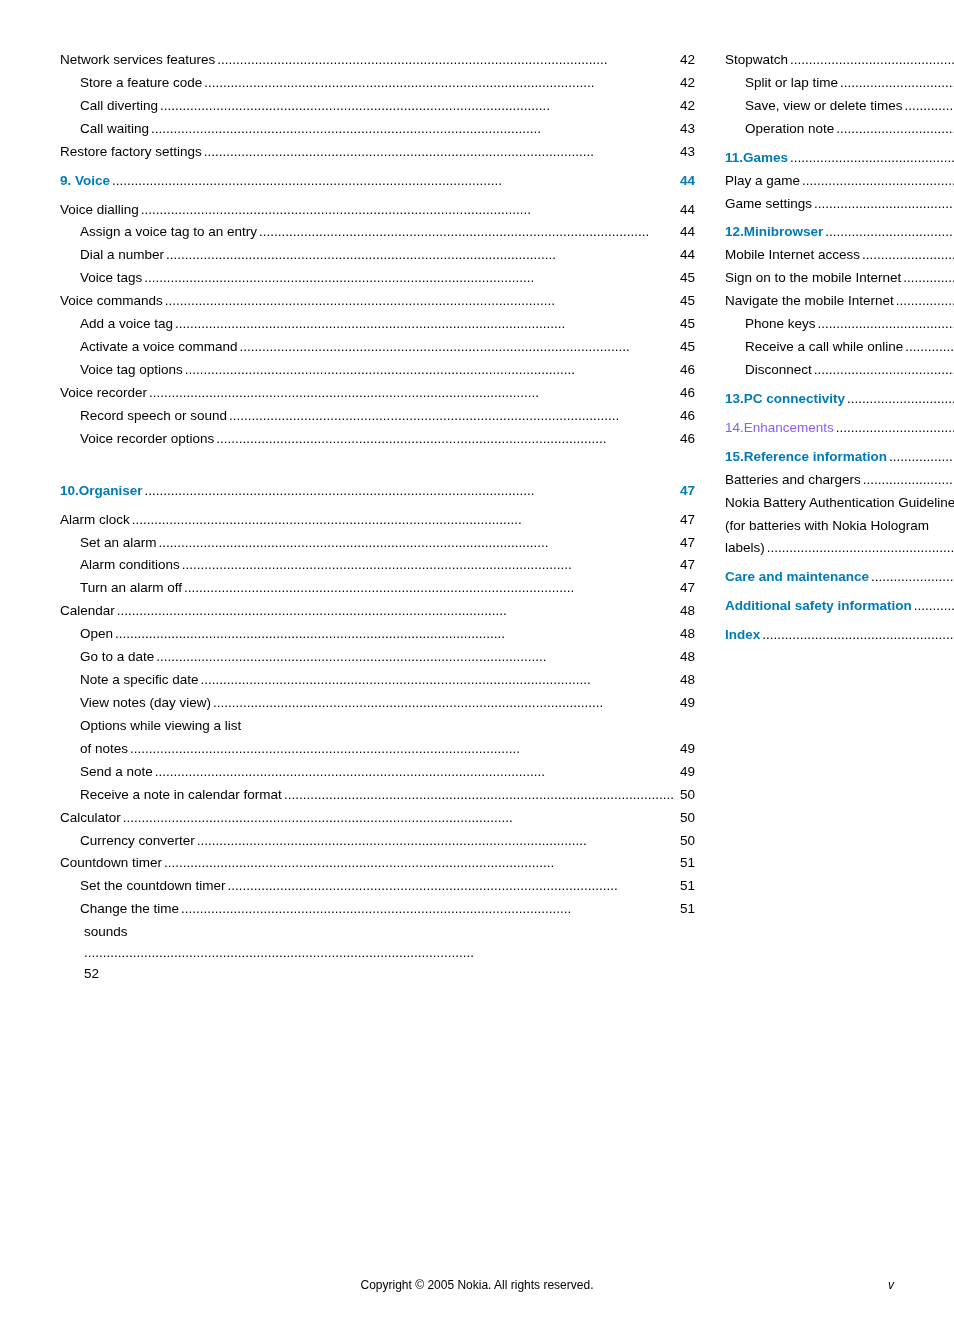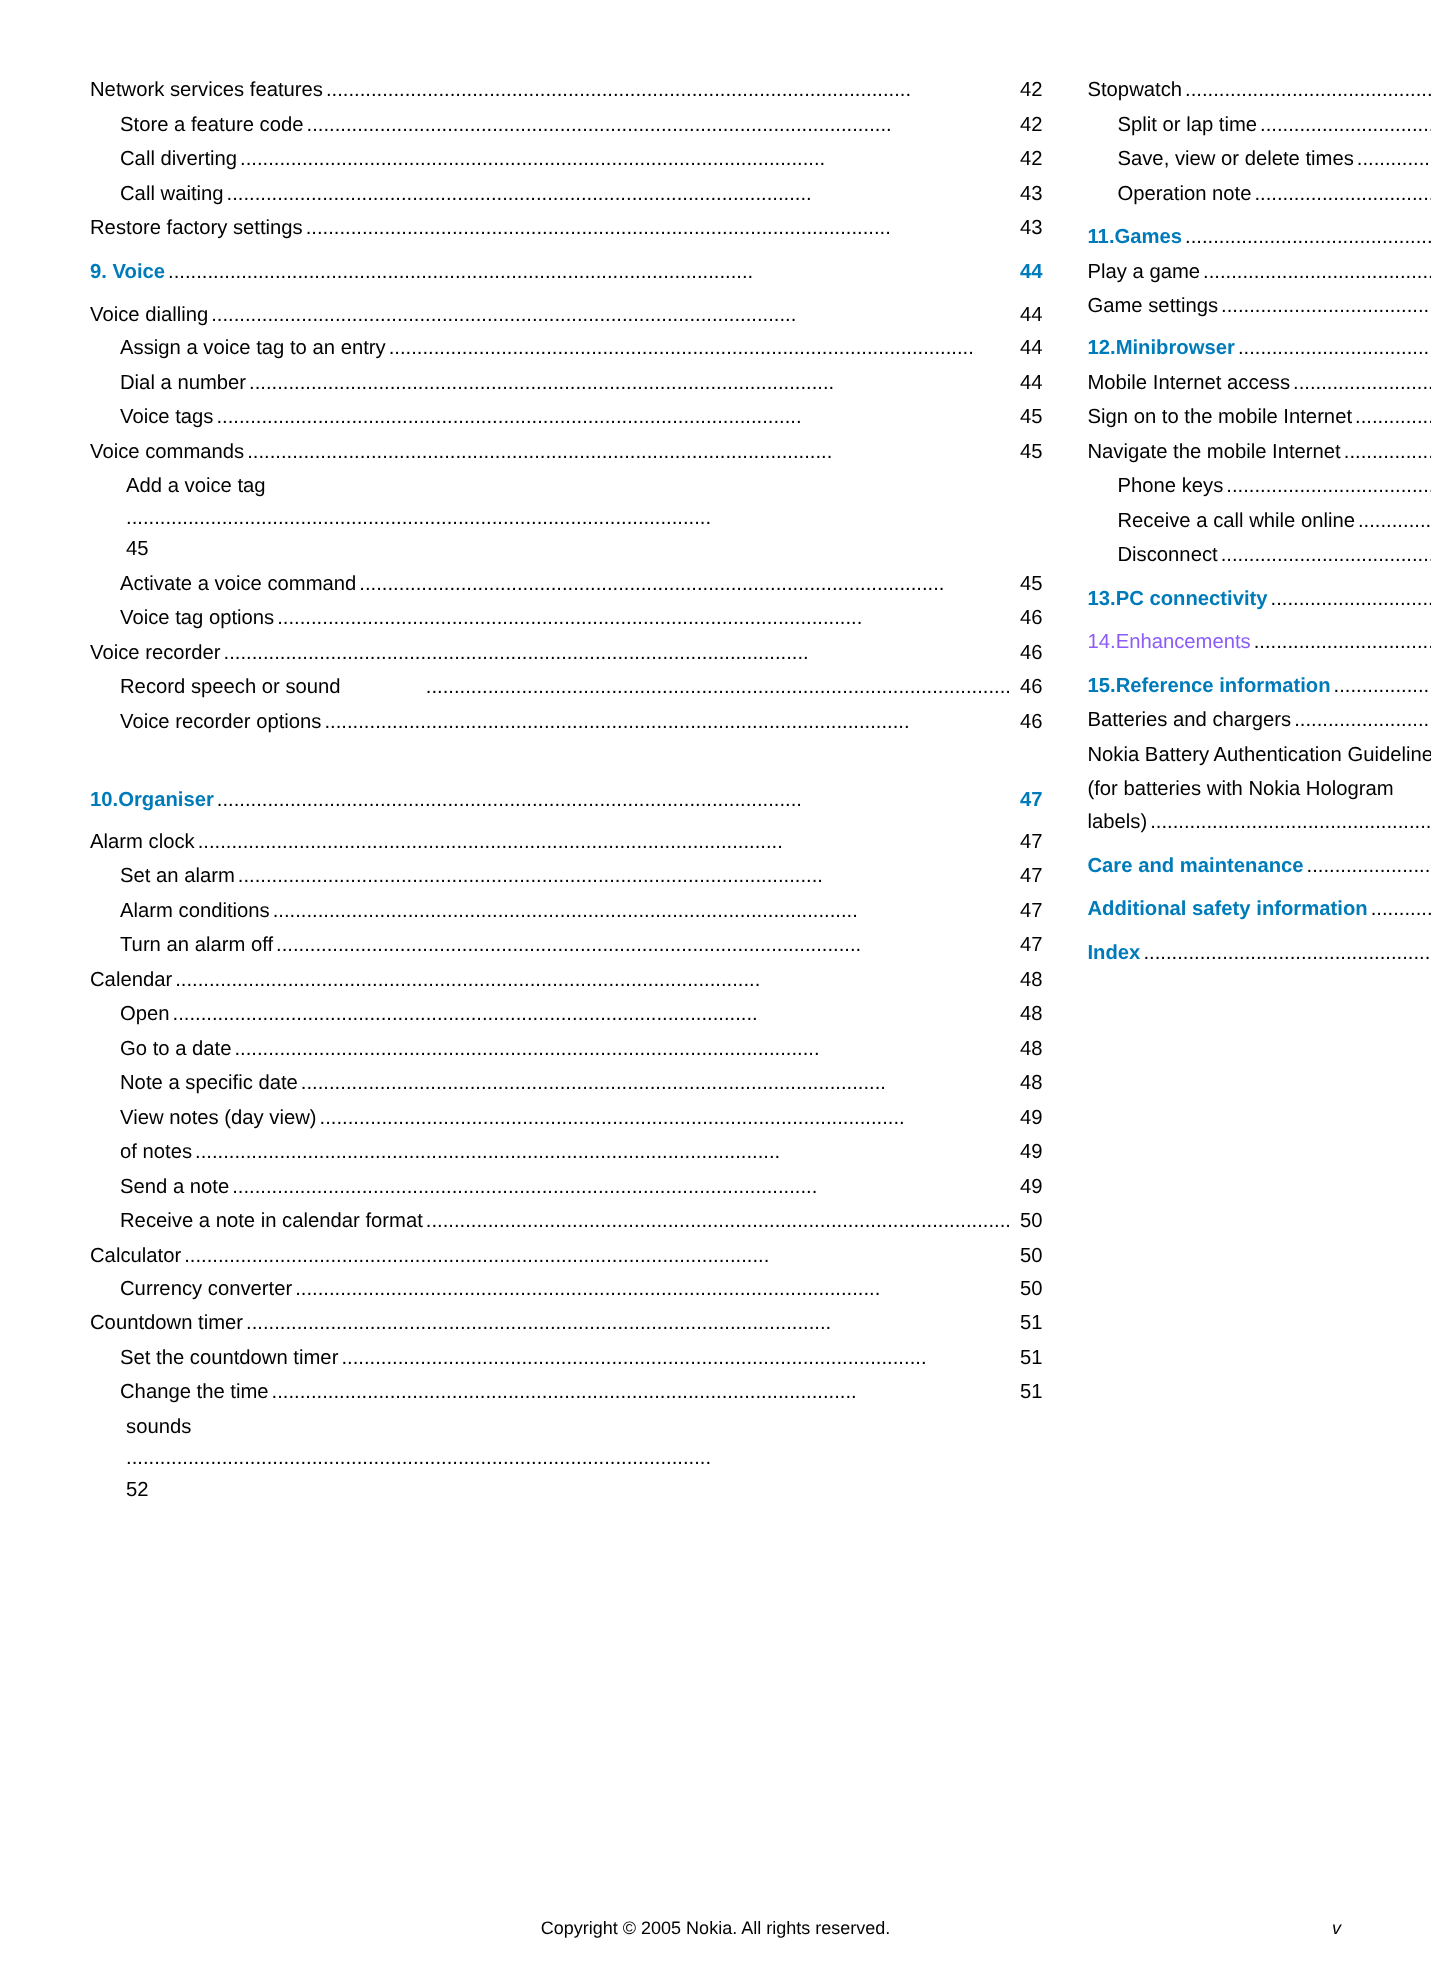--- a/index.html
+++ b/index.html
@@ -119,41 +119,41 @@
         <div class="toc-entry" style="padding-left: 20px;">
           <span class="label">Voice tags</span>
           <span class="dots" style="overflow: hidden; display: inline-block; vertical-align: bottom; max-width: 100%;">........................................................................................................</span>
           <span class="page-num">45</span>
         </div>
         <div class="toc-entry">
           <span class="label">Voice commands</span>
           <span class="dots" style="overflow: hidden; display: inline-block; vertical-align: bottom; max-width: 100%;">........................................................................................................</span>
           <span class="page-num">45</span>
         </div>
-        <div class="toc-entry" style="padding-left: 20px; flex-direction: column;">
+        <div class="toc-entry" style="padding-left: 20px;">
           <span class="label">Add a voice tag</span>
           <span class="dots" style="overflow: hidden; display: inline-block; vertical-align: bottom; max-width: 100%;">........................................................................................................</span>
           <span class="page-num">45</span>
         </div>
         <div class="toc-entry" style="padding-left: 20px;">
           <span class="label">Activate a voice command</span>
           <span class="dots" style="overflow: hidden; display: inline-block; vertical-align: bottom; max-width: 100%;">........................................................................................................</span>
           <span class="page-num">45</span>
         </div>
         <div class="toc-entry" style="padding-left: 20px;">
           <span class="label">Voice tag options</span>
           <span class="dots" style="overflow: hidden; display: inline-block; vertical-align: bottom; max-width: 100%;">........................................................................................................</span>
           <span class="page-num">46</span>
         </div>
         <div class="toc-entry">
           <span class="label">Voice recorder</span>
           <span class="dots" style="overflow: hidden; display: inline-block; vertical-align: bottom; max-width: 100%;">........................................................................................................</span>
           <span class="page-num">46</span>
         </div>
-        <div class="toc-entry" style="padding-left: 20px; text-align: right;">
+        <div class="toc-entry" style="padding-left: 20px;">
           <span class="label">Record speech or sound</span>
           <span class="dots" style="overflow: hidden; display: inline-block; vertical-align: bottom; max-width: 100%;">........................................................................................................</span>
           <span class="page-num">46</span>
         </div>
         <div class="toc-entry" style="padding-left: 20px;">
           <span class="label">Voice recorder options</span>
           <span class="dots" style="overflow: hidden; display: inline-block; vertical-align: bottom; max-width: 100%;">........................................................................................................</span>
           <span class="page-num">46</span>
         </div>
         <div style="height: 6px;"></div>
@@ -200,20 +200,23 @@
         </div>
         <div class="toc-entry" style="padding-left: 20px;">
           <span class="label">Note a specific date</span>
           <span class="dots" style="overflow: hidden; display: inline-block; vertical-align: bottom; max-width: 100%;">........................................................................................................</span>
           <span class="page-num">48</span>
         </div>
         <div class="toc-entry" style="padding-left: 20px;">
           <span class="label">View notes (day view)</span>
           <span class="dots" style="overflow: hidden; display: inline-block; vertical-align: bottom; max-width: 100%;">........................................................................................................</span>
           <span class="page-num">49</span>
+        </div>
+        <div class="toc-entry" style="padding-left: 20px;">
+          <span class="label">Options while viewing a list</span>
         </div>
         <div class="toc-entry" style="padding-left: 20px;">
           <span class="label">of notes</span>
           <span class="dots" style="overflow: hidden; display: inline-block; vertical-align: bottom; max-width: 100%;">........................................................................................................</span>
           <span class="page-num">49</span>
         </div>
         <div class="toc-entry" style="padding-left: 20px; align-items: center;">
           <span class="label">Send a note</span>
           <span class="dots" style="overflow: hidden; display: inline-block; vertical-align: bottom; max-width: 100%;">........................................................................................................</span>
           <span class="page-num">49</span>

